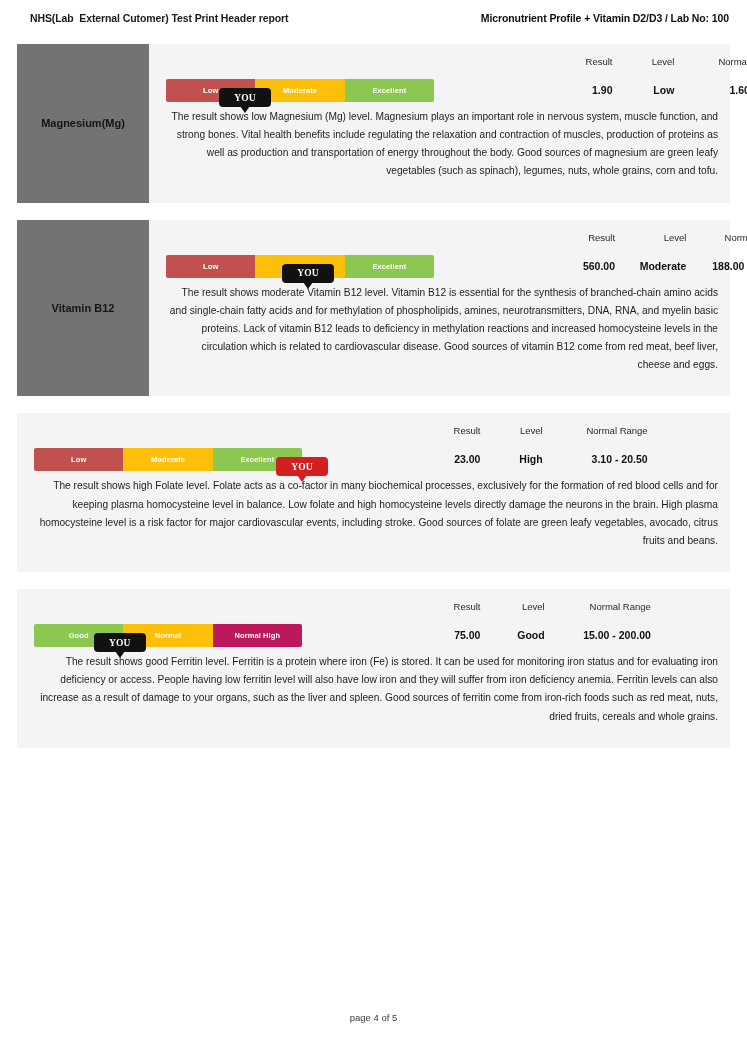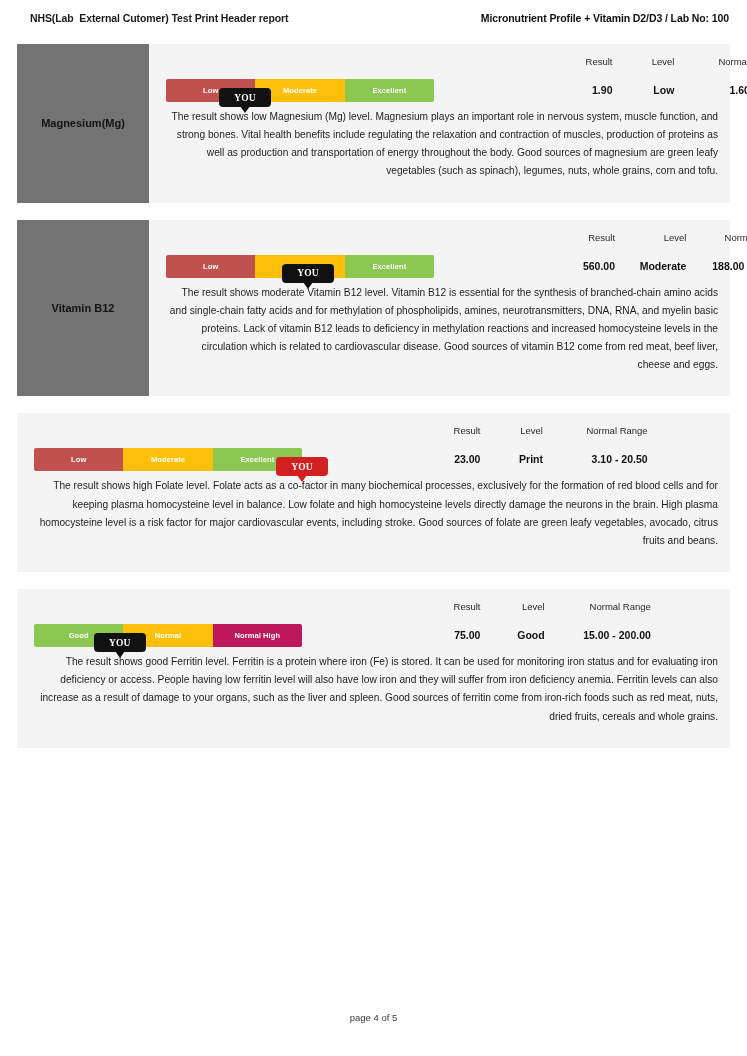--- a/index.html
+++ b/index.html
@@ -291,21 +291,21 @@
               <span class="you-text">YOU</span>
             </div>
           </div>
           <div class="metrics">
             <div class="metric-col col-result">
               <div class="metric-head">Result</div>
               <div class="metric-val">23.00</div>
             </div>
             <div class="metric-col col-level">
               <div class="metric-head">Level</div>
-              <div class="metric-val">Print</div>
+              <div class="metric-val">High</div>
             </div>
             <div class="metric-col col-range">
               <div class="metric-head">Normal Range</div>
               <div class="metric-val">3.10 - 20.50</div>
             </div>
           </div>
         </div>
         <div class="desc">The result shows high Folate level. Folate acts as a co-factor in many biochemical processes, exclusively for the formation of red blood cells and for keeping plasma homocysteine level in balance.  Low folate and high homocysteine levels directly damage the neurons in the brain. High plasma homocysteine level is a risk factor for major cardiovascular events, including stroke. Good sources of folate are green leafy vegetables, avocado, citrus fruits and beans.</div>
       </div>
     </div>

